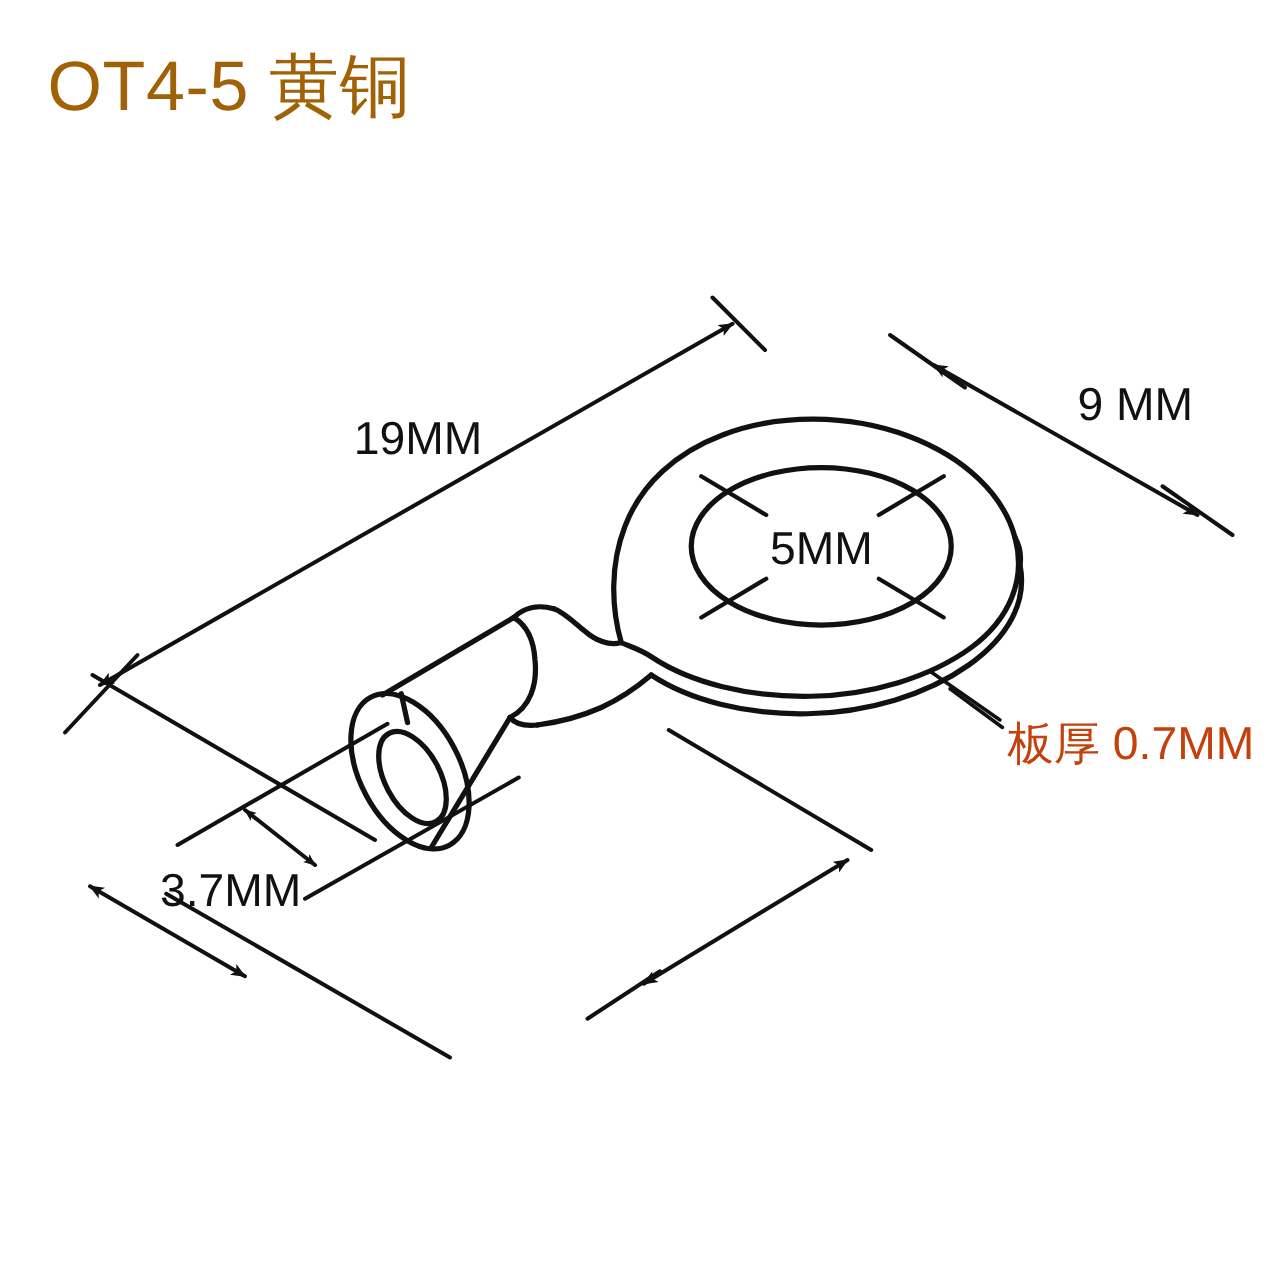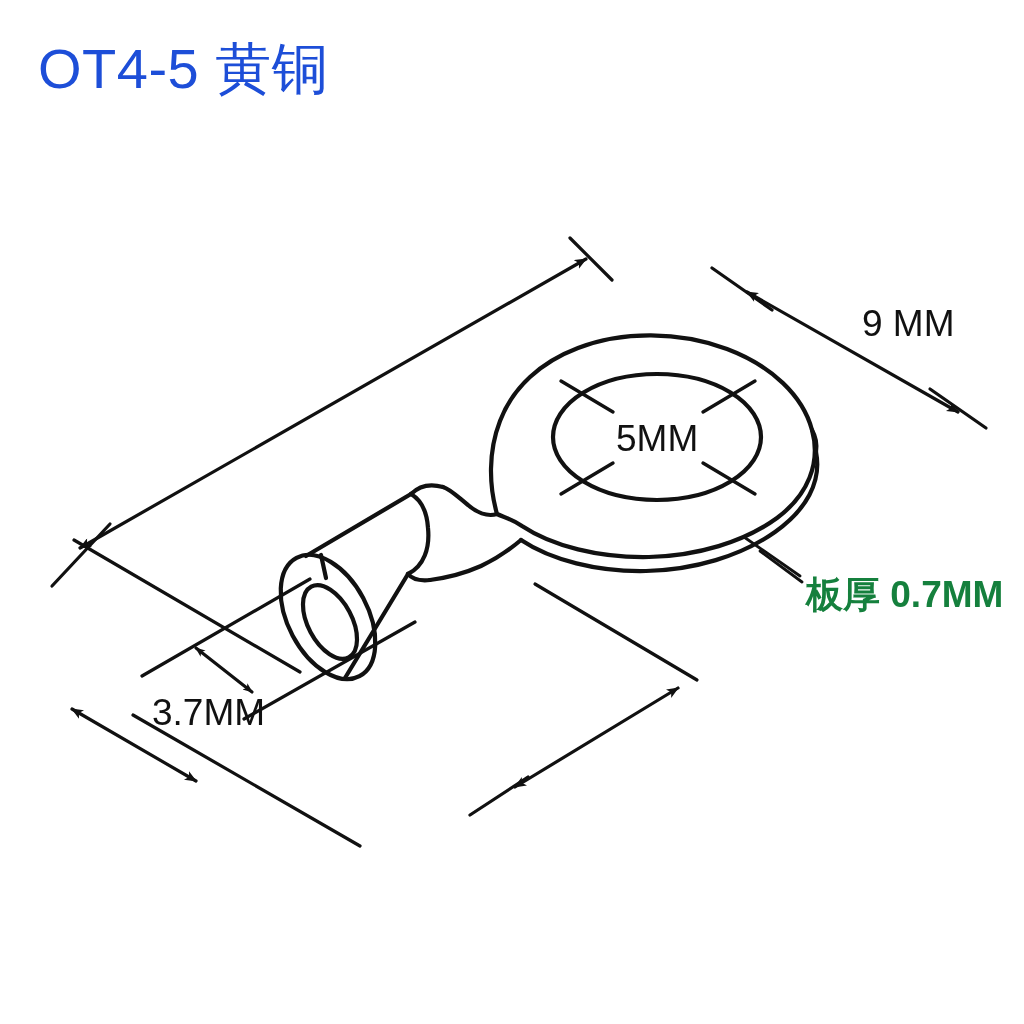--- a/index.html
+++ b/index.html
@@ -20,21 +20,21 @@
     width: 1024px;
     height: 1024px;
     background: #ffffff;
   }
   .title {
     position: absolute;
     left: 38px;
     top: 32px;
     font-size: 56px;
     font-weight: 400;
-    color: #1d4ed8;
+    color: #a16207;
     letter-spacing: 0.5px;
     white-space: nowrap;
     font-family: "Liberation Sans", "DejaVu Sans", sans-serif;
   }
   svg.canvas {
     position: absolute;
     left: 0; top: 0;
     width: 1024px;
     height: 1024px;
   }
@@ -73,24 +73,23 @@
     position: absolute;
     font-size: 37px;
     color: #111111;
     white-space: nowrap;
     font-family: "Liberation Sans", "DejaVu Sans", sans-serif;
     letter-spacing: 0px;
   }
   .note-text {
     position: absolute;
     font-size: 37px;
-    color: #15803d;
+    color: #c2410c;
     white-space: nowrap;
     font-family: "Liberation Sans", "DejaVu Sans", sans-serif;
-    font-weight: bold;
   }
 </style>
 </head>
 <body>
 
 <div id="root">
 
   <div class="title">OT4-5 黄铜</div>
 
   <svg class="canvas" viewBox="0 0 1024 1024">
@@ -200,24 +199,25 @@
       <line class="dim-line" x1="196" y1="648" x2="252" y2="692" marker-start="url(#arrowBackS)" marker-end="url(#arrowFwdS)"></line>
     </g>
 
     <g>
       <line class="leader-line" x1="744" y1="537" x2="800" y2="576"></line>
       <line class="leader-line" x1="760" y1="551" x2="802" y2="582"></line>
     </g>
 
   </svg>
 
+  <div class="dim-text" style="left:283px; top:330px;">19MM</div>
 
   <div class="dim-text" style="left:862px; top:303px;text-align:right;">9 MM</div>
 
   <div class="dim-text" style="left:616px; top:418px;">5MM</div>
 
 
 
-  <div class="dim-text" style="left:128px; top:692px;margin-left:24px;">3.7MM</div>
+  <div class="dim-text" style="left:128px; top:692px;">3.7MM</div>
 
   <div class="note-text" style="left:806px; top:570px;">板厚 0.7MM</div>
 
 </div>
 
 </body></html>

